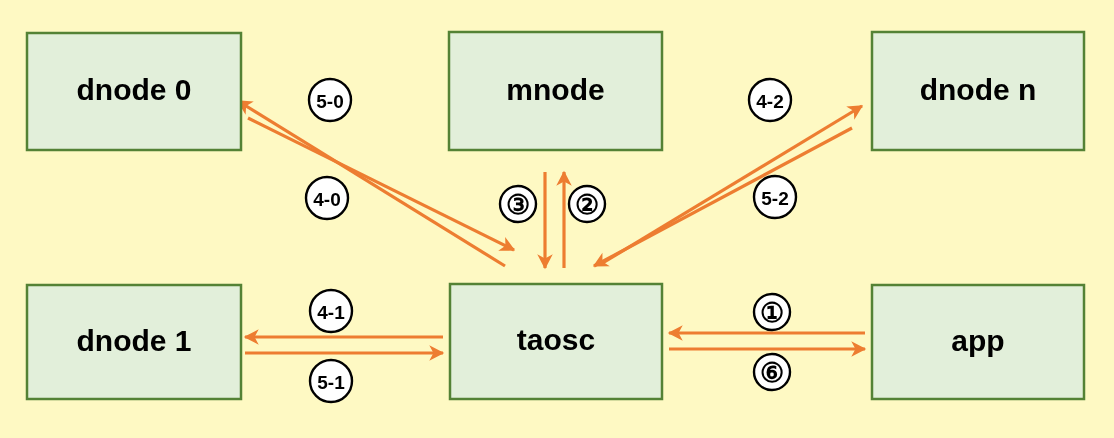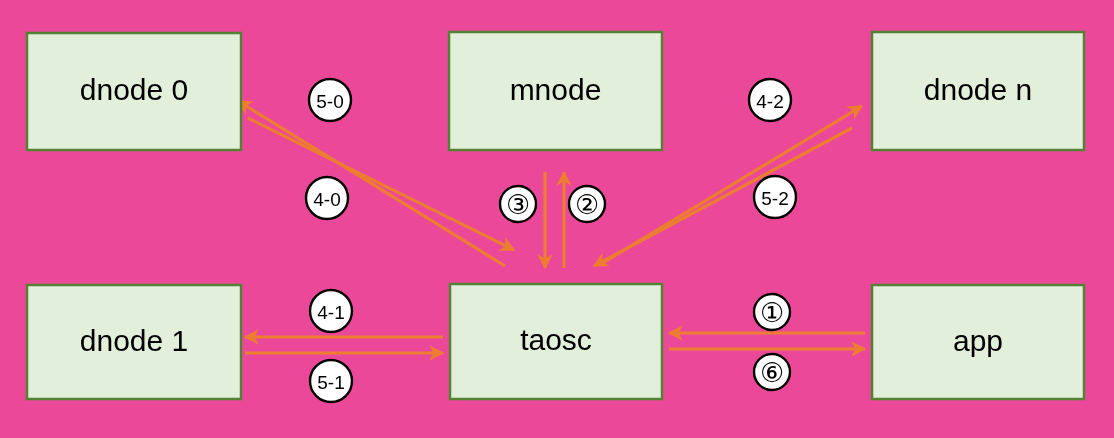--- a/index.html
+++ b/index.html
@@ -10,21 +10,22 @@
   body {
     width: 1114px;
     height: 438px;
     font-family: "Liberation Sans", sans-serif;
     overflow: hidden;
   }
   #diagram-root {
     position: relative;
     width: 1114px;
     height: 438px;
-    background: #ec4899;
+    background: #fef9c3;
+    font-weight: bold;
   }
   svg#diagram-svg {
     position: absolute;
     left: 0;
     top: 0;
     width: 1114px;
     height: 438px;
   }
   .node-box-rect {
     fill: #e2efda;

